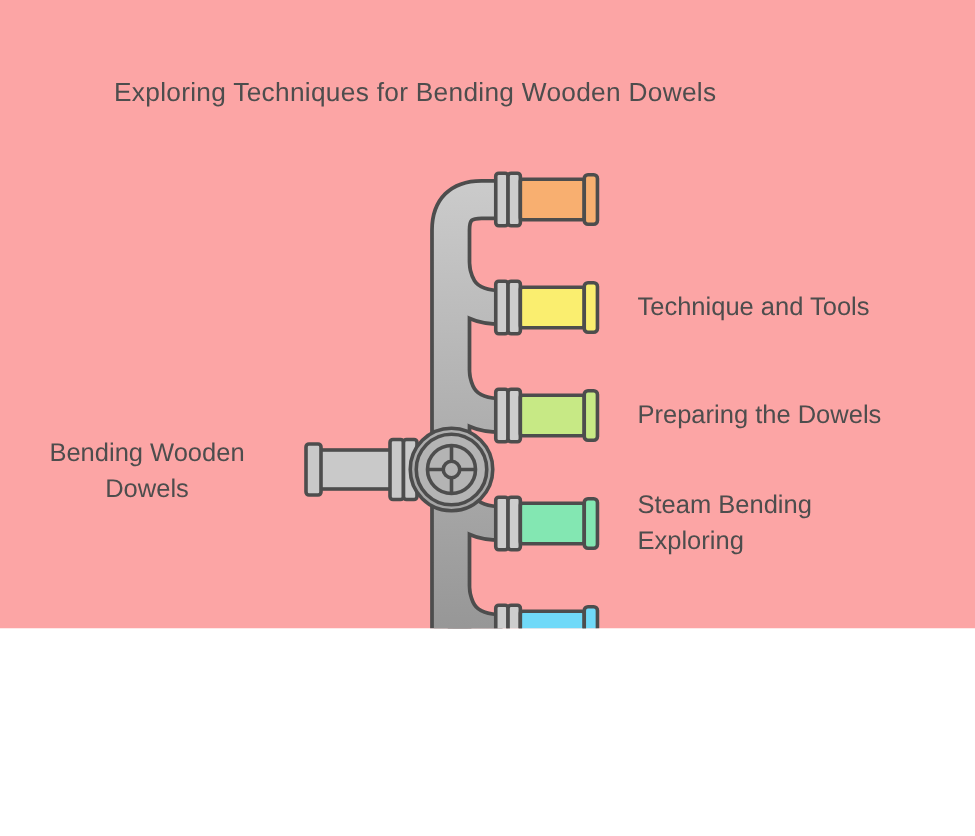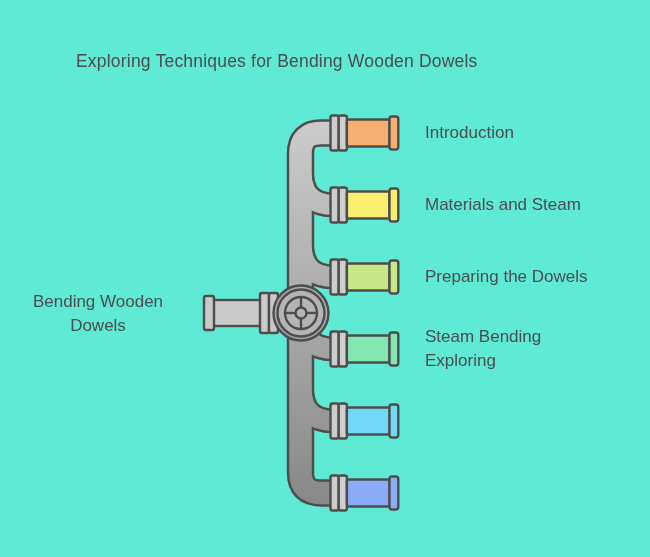--- a/index.html
+++ b/index.html
@@ -1,19 +1,19 @@
 <!DOCTYPE html>
 <html><head>
 <meta charset="utf-8">
 <style>
   html,body{margin:0;padding:0;}
   .canvas{
     position:relative;
-    width:650px;height:557px;
-    background:#5eead4;
+    width:650px;height:419px;
+    background:#fca5a5;
     font-family:"Liberation Sans", sans-serif;
     overflow:hidden;
   }
   .title{
     position:absolute;left:76px;top:51px;
     font-size:17.5px;color:#4d4d4d;letter-spacing:0.2px;
     white-space:nowrap;
   }
   .root-label{
     position:absolute;left:18px;top:290px;width:160px;
@@ -112,18 +112,17 @@
       <rect class="pipe-rect" x="389.5" y="-16.5" width="8.8" height="33" rx="2.5"></rect>
     </g>
     <g transform="translate(0,493)" fill="#8aabf5">
       <rect class="pipe-rect" x="330.5" y="-17.5" width="8.2" height="35" rx="2" fill="url(#gTrunk)"></rect>
       <rect class="pipe-rect" x="338.7" y="-17.5" width="8.2" height="35" rx="2" fill="url(#gTrunk)"></rect>
       <rect class="pipe-rect" x="346.9" y="-13.5" width="42.6" height="27" rx="1.5"></rect>
       <rect class="pipe-rect" x="389.5" y="-16.5" width="8.8" height="33" rx="2.5"></rect>
     </g>
   </svg>
 
-  <div class="branch-label" style="top:121px;">Introduction</div>
-  <div class="branch-label" style="top:193px;">Materials and Steam</div>
+  <div class="branch-label" style="top:193px;">Technique and Tools</div>
   <div class="branch-label" style="top:265px;">Preparing the Dowels</div>
   <div class="branch-label wrap" style="top:325px;">Steam Bending Exploring</div>
 
 </div>
 
 </body></html>

